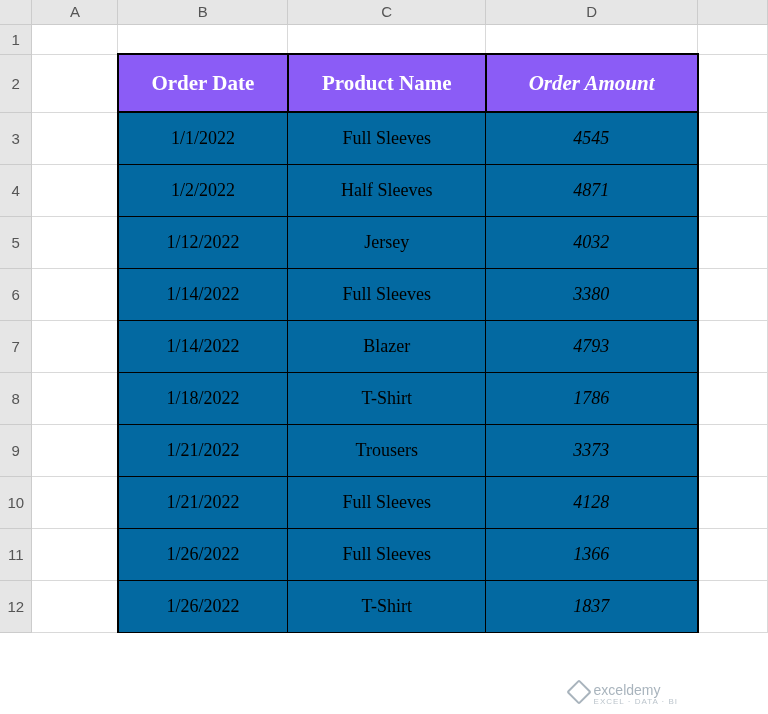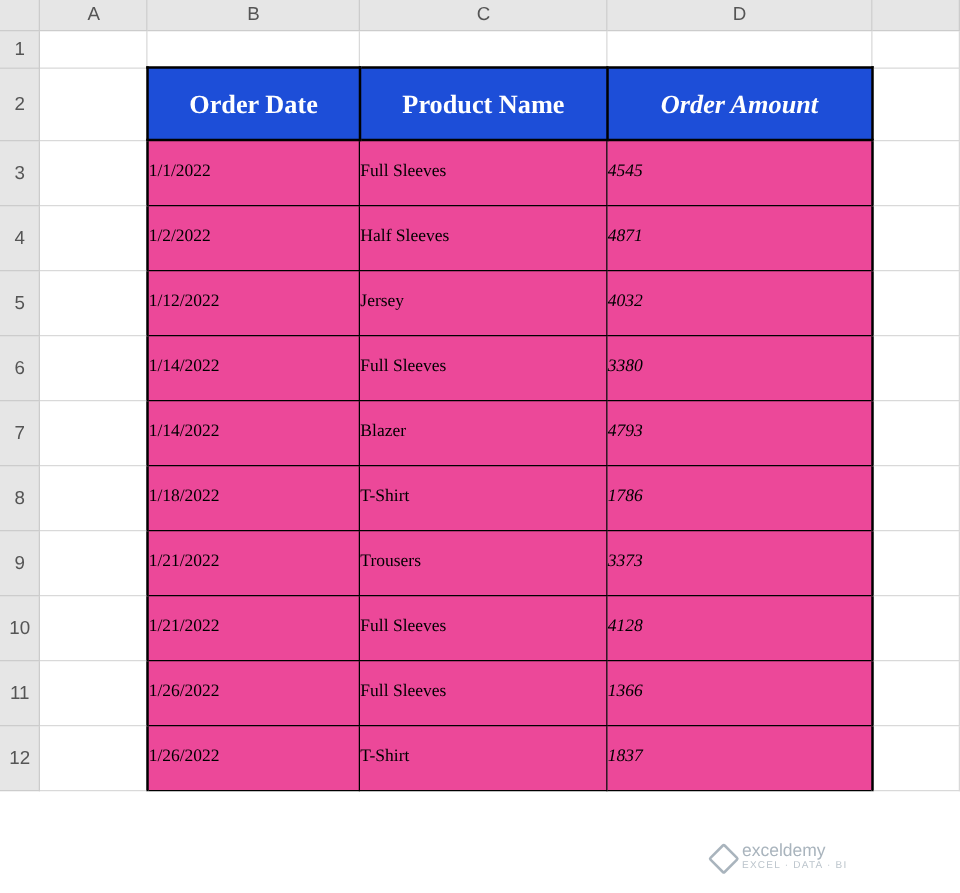--- a/index.html
+++ b/index.html
@@ -62,51 +62,52 @@
   }
   .cell.gap { border-right: 1px solid #d9d9d9; }
   .r1 .cell { height: 30px; }
   .col-a { width: 86px; }
   .col-b { width: 170px; }
   .col-c { width: 198px; }
   .col-d { width: 212px; }
   .col-e { width: 70px; }
 
   .thead-cell {
-    background: #1d4ed8;
+    background: #8b5cf6;
     color: #ffffff;
     font-weight: bold;
     font-size: 21px;
     height: 58px;
     border: 2px solid #000;
     text-align: center;
     vertical-align: middle;
   }
   .data-cell {
     border: 1.5px solid #000;
-    font-size: 14px;
+    font-size: 18px;
     height: 52px;
+    text-align: center;
     vertical-align: middle;
     color: #000;
-    background: #ec4899;
+    background: #0369a1;
   }
   .table-outer-left { border-left: 2.5px solid #000; }
   .table-outer-right { border-right: 2.5px solid #000; font-style: italic; }
   .table-outer-top { border-top: 2.5px solid #000; }
   .table-outer-bottom { border-bottom: 2.5px solid #000; }
 
   .watermark {
     position: absolute;
     right: 90px;
-    bottom: 18px;
+    bottom: 8px;
     font-family: "Segoe UI", Arial, sans-serif;
     color: #a9b4bd;
     font-size: 14px;
     display: flex;
-    align-items: flex-end;
+    align-items: flex-start;
     gap: 6px;
   }
   .watermark .logo {
     width: 18px; height: 18px;
     border: 2px solid #a9b4bd;
     transform: rotate(45deg);
     border-radius: 2px;
   }
   .watermark .txt { line-height: 1.05; }
   .watermark .txt .sub { font-size: 8px; letter-spacing: 1px; display:block; color:#bcc5cc;}

